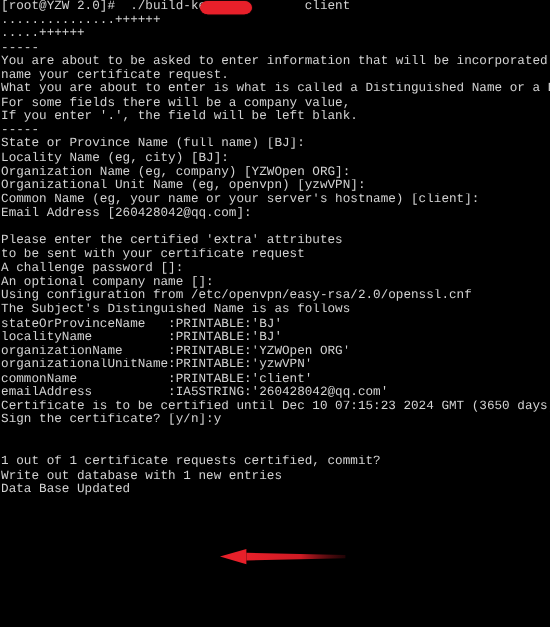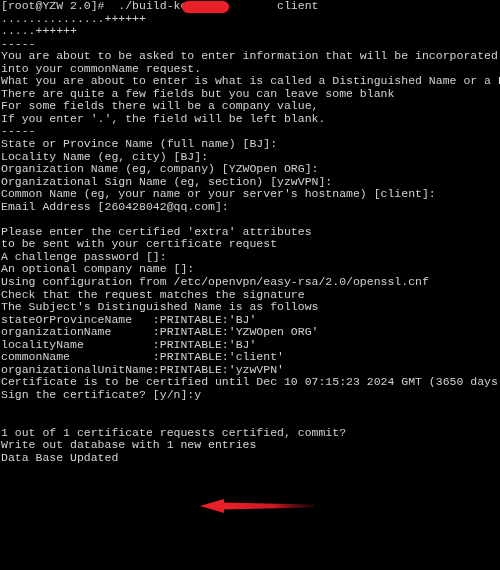--- a/index.html
+++ b/index.html
@@ -61,45 +61,44 @@
 <body>
 
 <div id="terminal" style="background: rgb(0, 0, 0); color: rgb(210, 210, 210);">
 
   <div id="lines">
       <div class="ln">[root@YZW 2.0]#  ./build-key            client</div>
       <div class="ln">...............++++++</div>
       <div class="ln">.....++++++</div>
       <div class="ln">-----</div>
       <div class="ln">You are about to be asked to enter information that will be incorporated</div>
-      <div class="ln">into your commonName request.</div>
+      <div class="ln">name your certificate request.</div>
       <div class="ln">What you are about to enter is what is called a Distinguished Name or a DN.</div>
-      <div class="ln">There are quite a few fields but you can leave some blank</div>
       <div class="ln">For some fields there will be a company value,</div>
       <div class="ln">If you enter '.', the field will be left blank.</div>
       <div class="ln">-----</div>
       <div class="ln">State or Province Name (full name) [BJ]:</div>
       <div class="ln">Locality Name (eg, city) [BJ]:</div>
       <div class="ln">Organization Name (eg, company) [YZWOpen ORG]:</div>
-      <div class="ln">Organizational Sign Name (eg, section) [yzwVPN]:</div>
+      <div class="ln">Organizational Unit Name (eg, openvpn) [yzwVPN]:</div>
       <div class="ln">Common Name (eg, your name or your server's hostname) [client]:</div>
       <div class="ln">Email Address [260428042@qq.com]:</div>
       <div class="ln blank"></div>
       <div class="ln">Please enter the certified 'extra' attributes</div>
       <div class="ln">to be sent with your certificate request</div>
       <div class="ln">A challenge password []:</div>
       <div class="ln">An optional company name []:</div>
       <div class="ln">Using configuration from /etc/openvpn/easy-rsa/2.0/openssl.cnf</div>
-      <div class="ln">Check that the request matches the signature</div>
       <div class="ln">The Subject's Distinguished Name is as follows</div>
       <div class="ln">stateOrProvinceName   :PRINTABLE:'BJ'</div>
+      <div class="ln">localityName          :PRINTABLE:'BJ'</div>
       <div class="ln">organizationName      :PRINTABLE:'YZWOpen ORG'</div>
-      <div class="ln">localityName          :PRINTABLE:'BJ'</div>
+      <div class="ln">organizationalUnitName:PRINTABLE:'yzwVPN'</div>
       <div class="ln">commonName            :PRINTABLE:'client'</div>
-      <div class="ln">organizationalUnitName:PRINTABLE:'yzwVPN'</div>
+      <div class="ln">emailAddress          :IA5STRING:'260428042@qq.com'</div>
       <div class="ln">Certificate is to be certified until Dec 10 07:15:23 2024 GMT (3650 days)</div>
       <div class="ln">Sign the certificate? [y/n]:y</div>
       <div class="ln blank"></div>
       <div class="ln blank"></div>
       <div class="ln">1 out of 1 certificate requests certified, commit?</div>
       <div class="ln">Write out database with 1 new entries</div>
       <div class="ln">Data Base Updated</div>
     </div>
 
   <div id="redaction" style="background: rgb(232, 32, 42);"></div>

